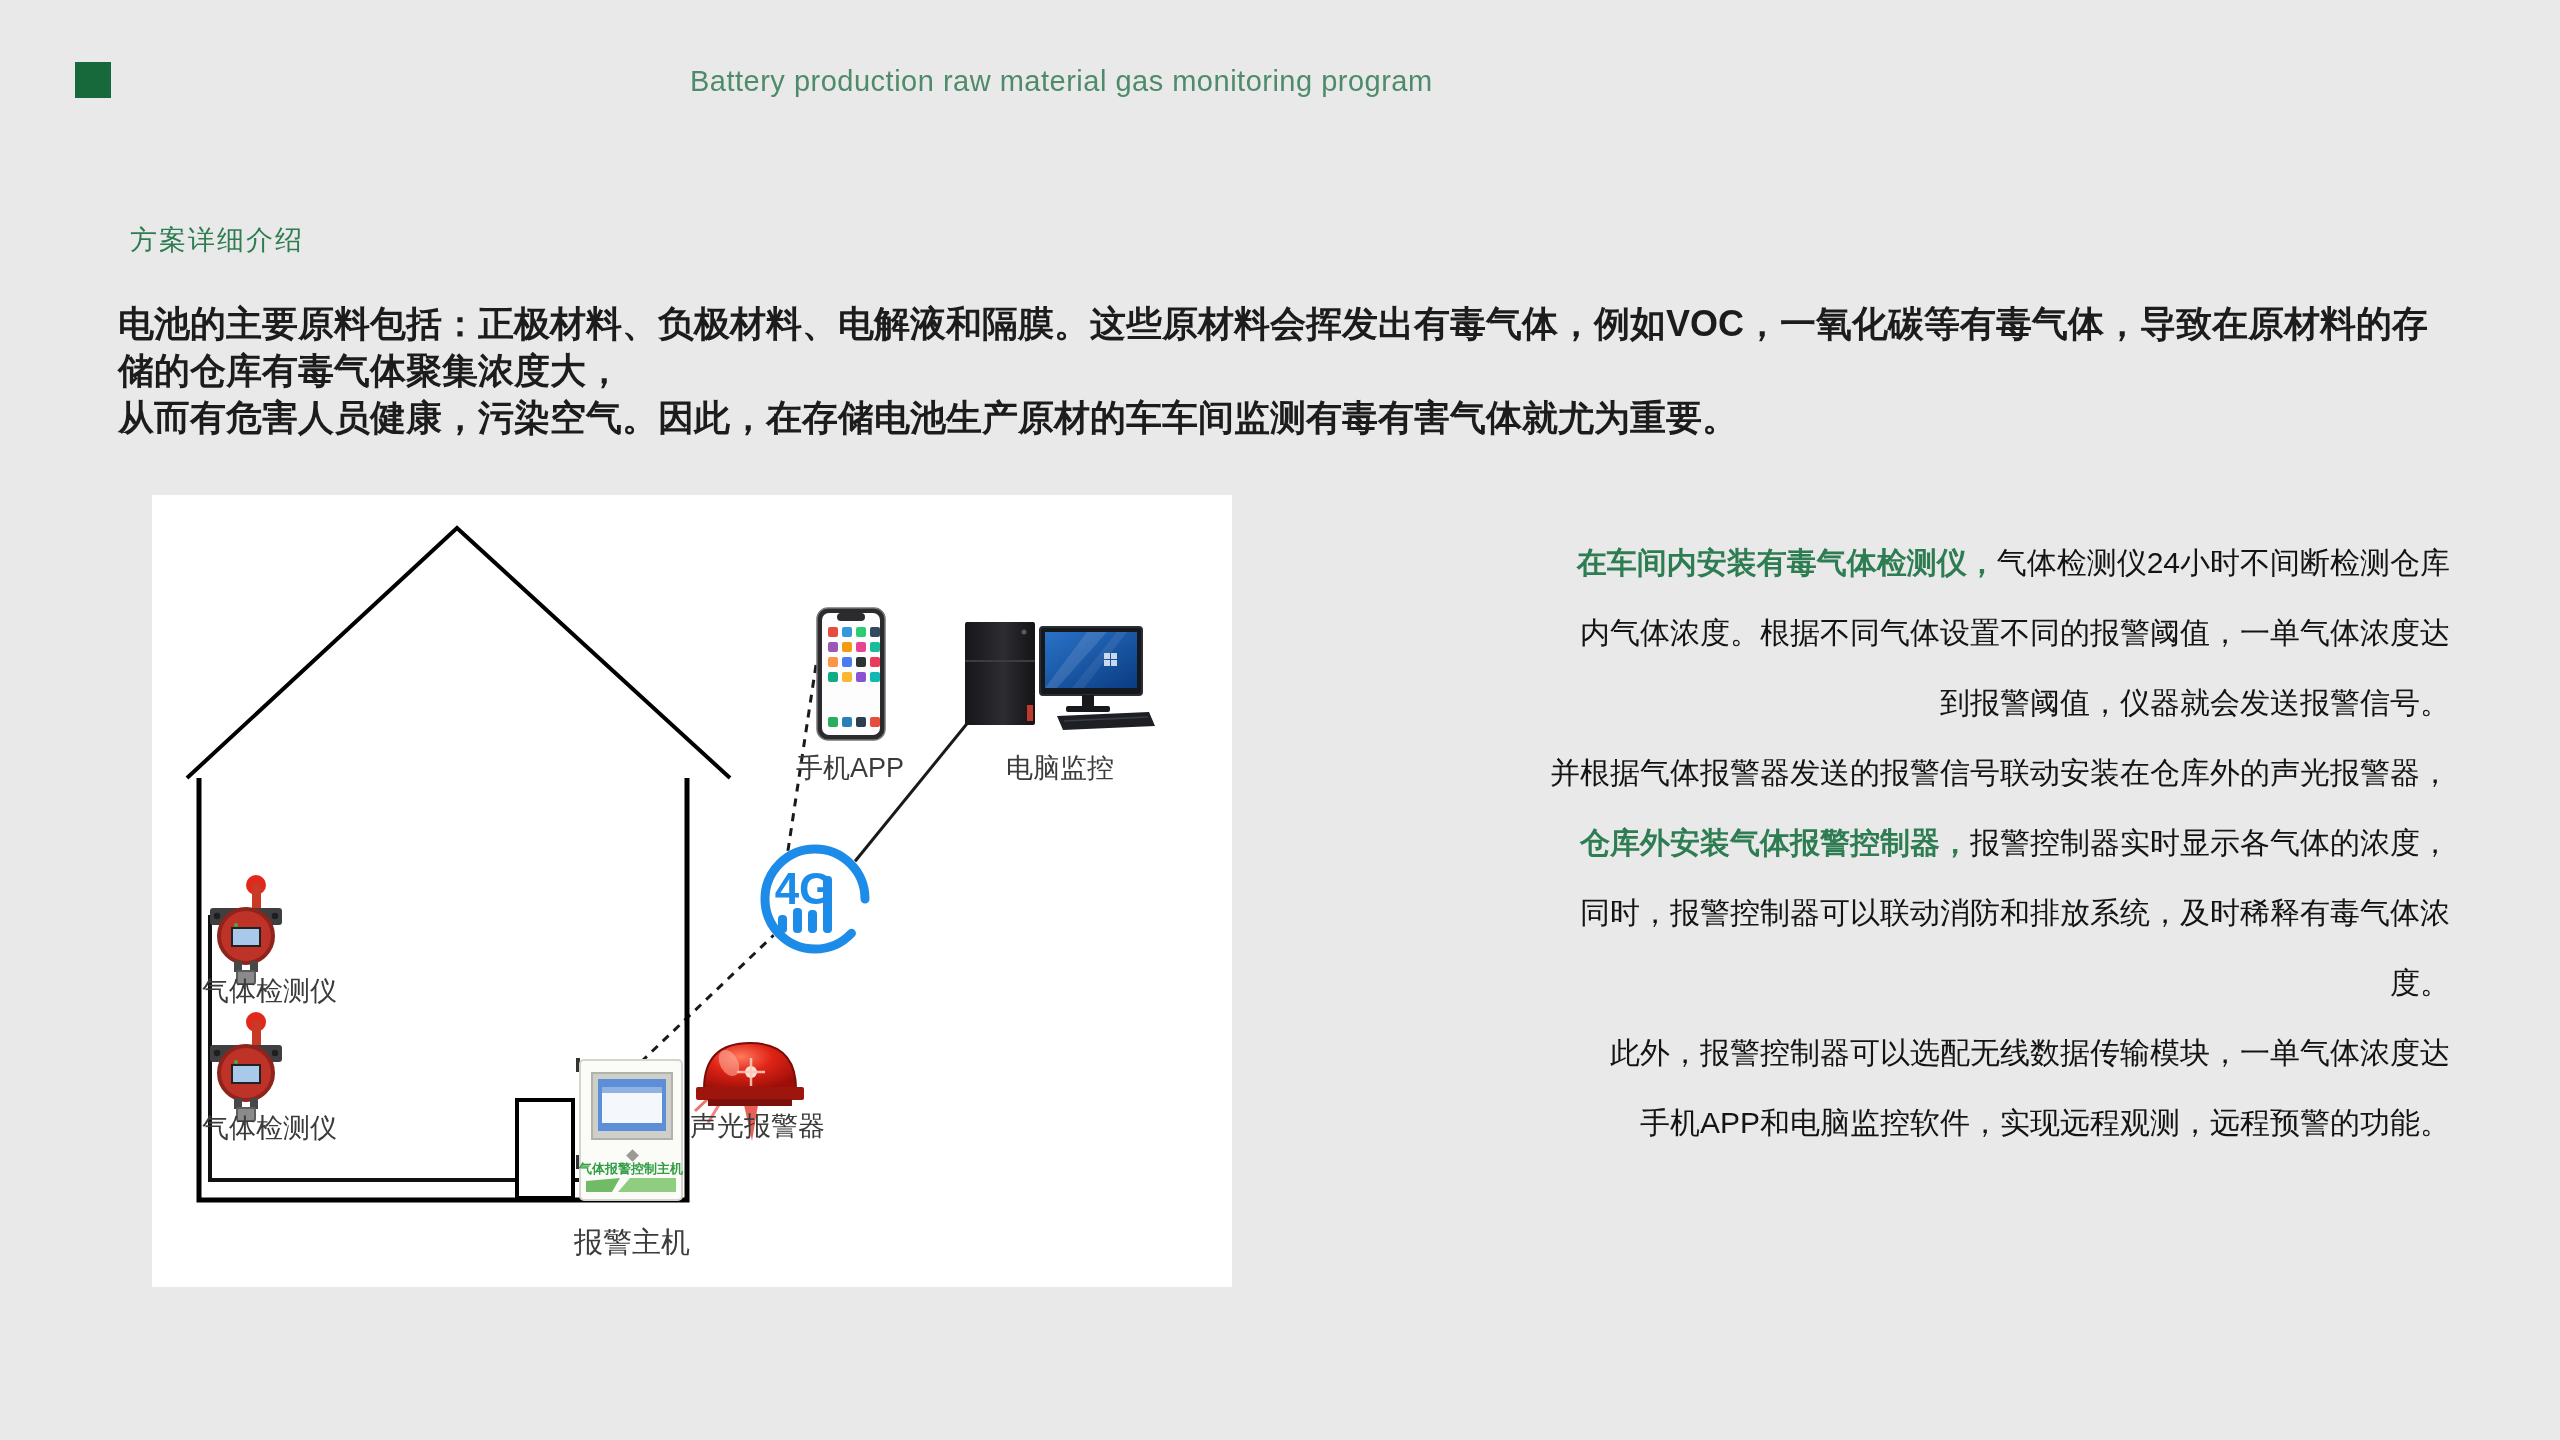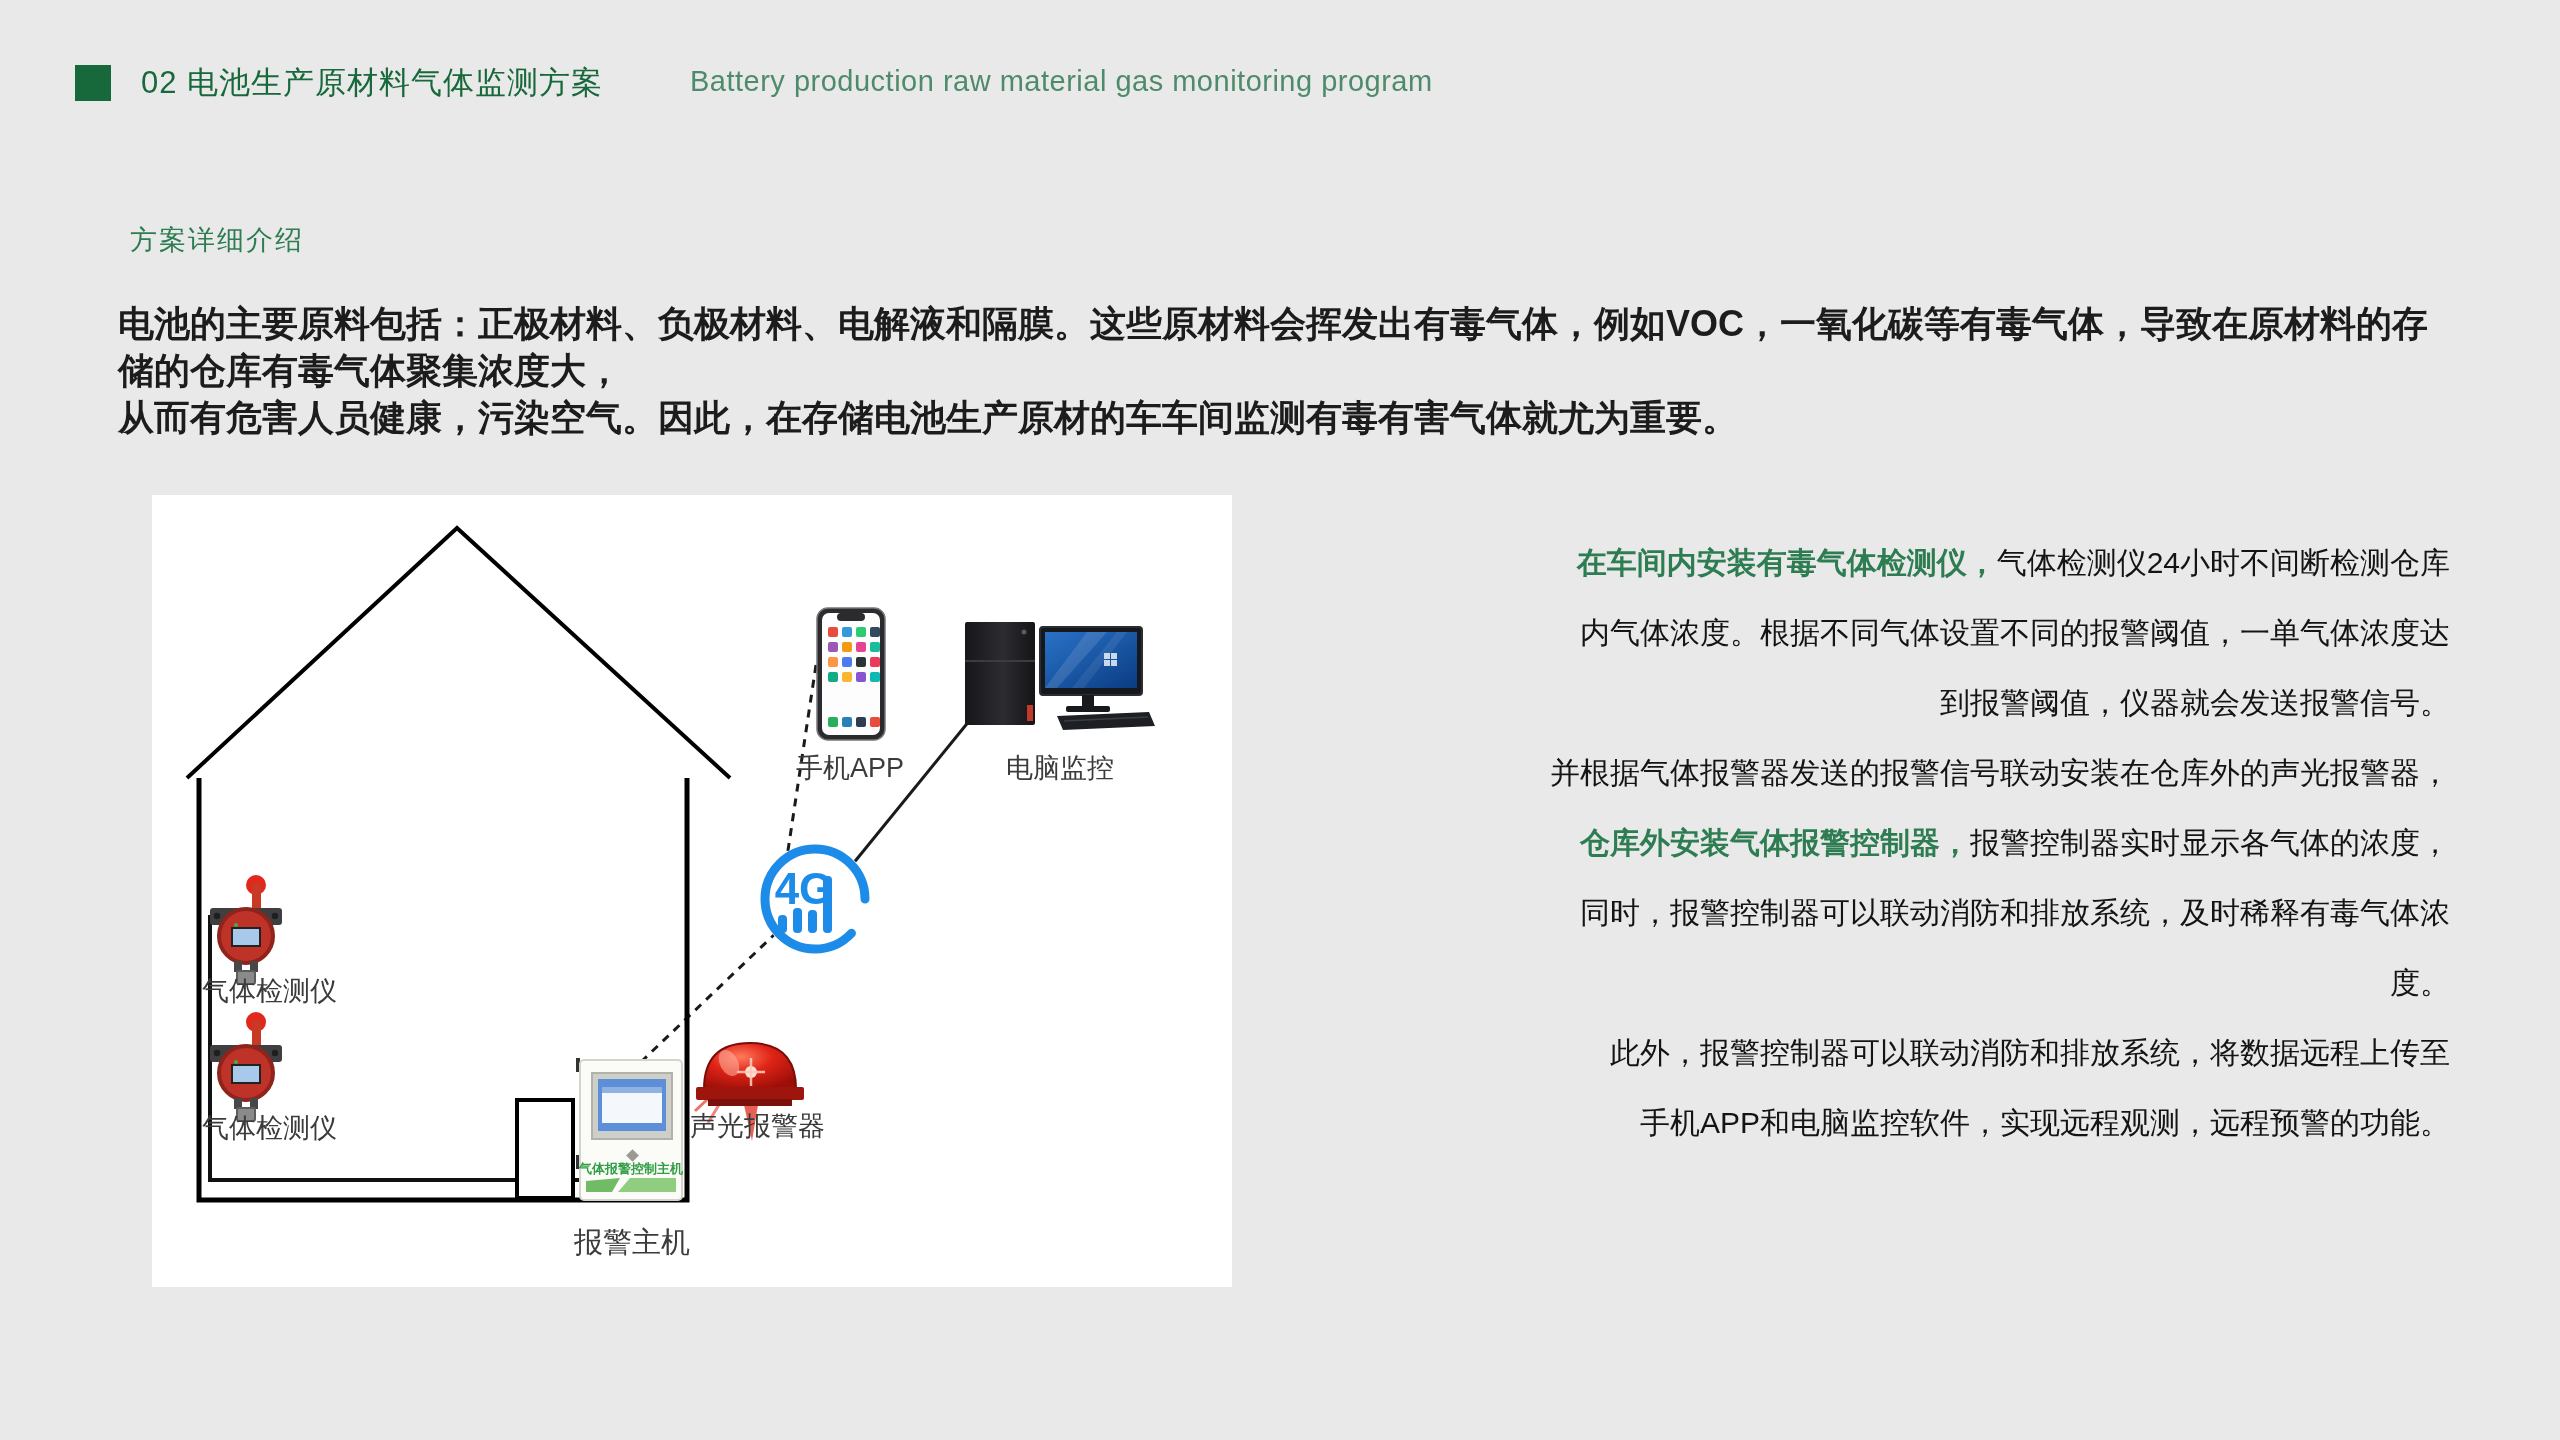--- a/index.html
+++ b/index.html
@@ -27,21 +27,20 @@
   
   .solution { position:absolute; left:1540px; top:528px; width:910px;text-align:right; }
   .sol-line { height:70px; line-height:70px; font-size:30px; color:#141414; font-weight:500; white-space:nowrap; }
   .sol-green { color:#2e7d52; font-weight:700; }
 </style>
 </head>
 <body>
 
 <div class="header">
   <div class="hdr-square"></div>
-  <div class="hdr-title-zh">02 电池生产原材料气体监测方案</div>
   <div class="hdr-title-en">Battery production raw material gas monitoring program</div>
 </div>
 
 <div class="section-label">方案详细介绍</div>
 
 <div class="intro">
   <div>电池的主要原料包括：正极材料、负极材料、电解液和隔膜。这些原材料会挥发出有毒气体，例如VOC，一氧化碳等有毒气体，导致在原材料的存储的仓库有毒气体聚集浓度大，</div>
   <div>从而有危害人员健康，污染空气。因此，在存储电池生产原材的车车间监测有毒有害气体就尤为重要。</div>
 </div>
 
@@ -202,15 +201,15 @@
 </div>
 
 <div class="solution" id="solution-lines">
     <div class="sol-line"><span class="sol-green">在车间内安装有毒气体检测仪，</span><span>气体检测仪24小时不间断检测仓库</span></div>
     <div class="sol-line"><span>内气体浓度。根据不同气体设置不同的报警阈值，一单气体浓度达</span></div>
     <div class="sol-line"><span>到报警阈值，仪器就会发送报警信号。</span></div>
     <div class="sol-line"><span>并根据气体报警器发送的报警信号联动安装在仓库外的声光报警器，</span></div>
     <div class="sol-line"><span class="sol-green">仓库外安装气体报警控制器，</span><span>报警控制器实时显示各气体的浓度，</span></div>
     <div class="sol-line"><span>同时，报警控制器可以联动消防和排放系统，及时稀释有毒气体浓</span></div>
     <div class="sol-line"><span>度。</span></div>
-    <div class="sol-line"><span>此外，报警控制器可以联动消防和排放系统，将数据远程上传至</span></div>
+    <div class="sol-line"><span>此外，报警控制器可以选配无线数据传输模块，一单气体浓度达</span></div>
     <div class="sol-line"><span>手机APP和电脑监控软件，实现远程观测，远程预警的功能。</span></div>
   </div>
 
 </body></html>

